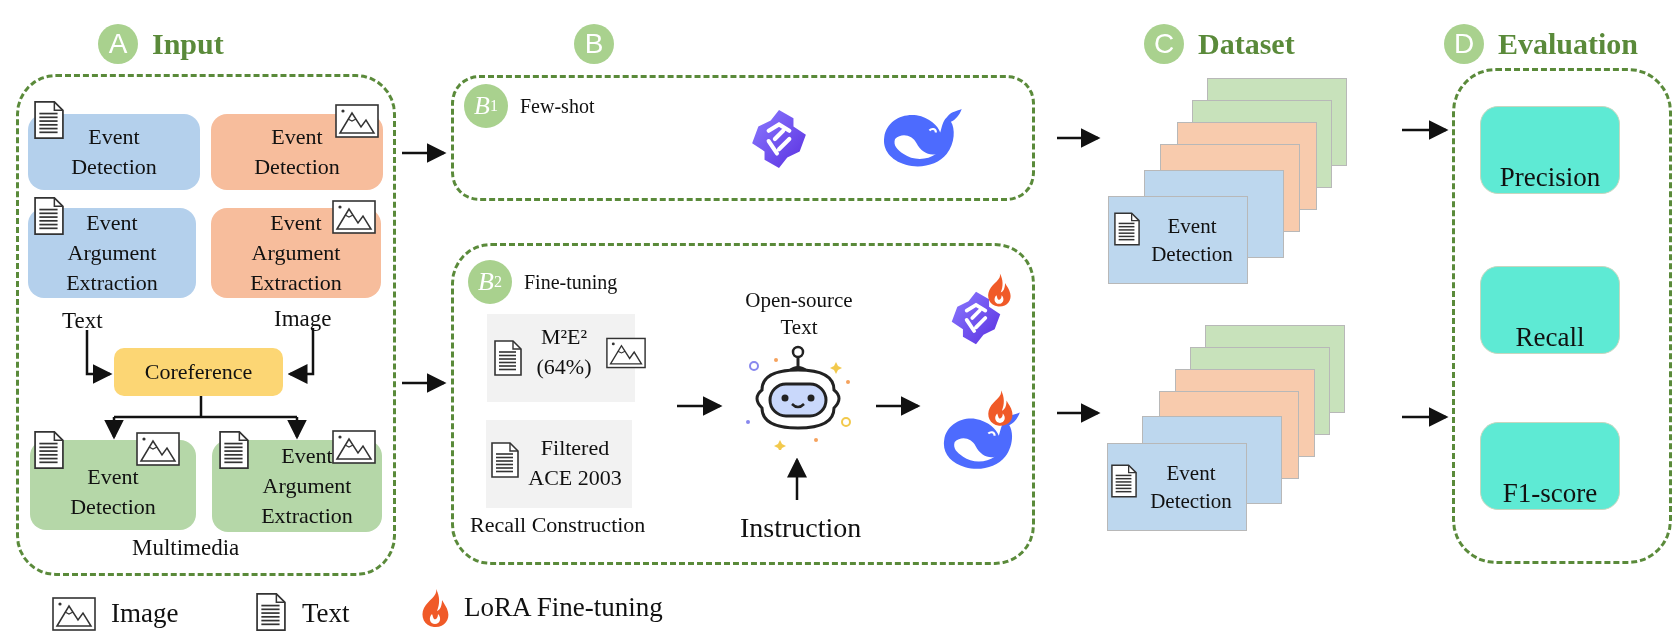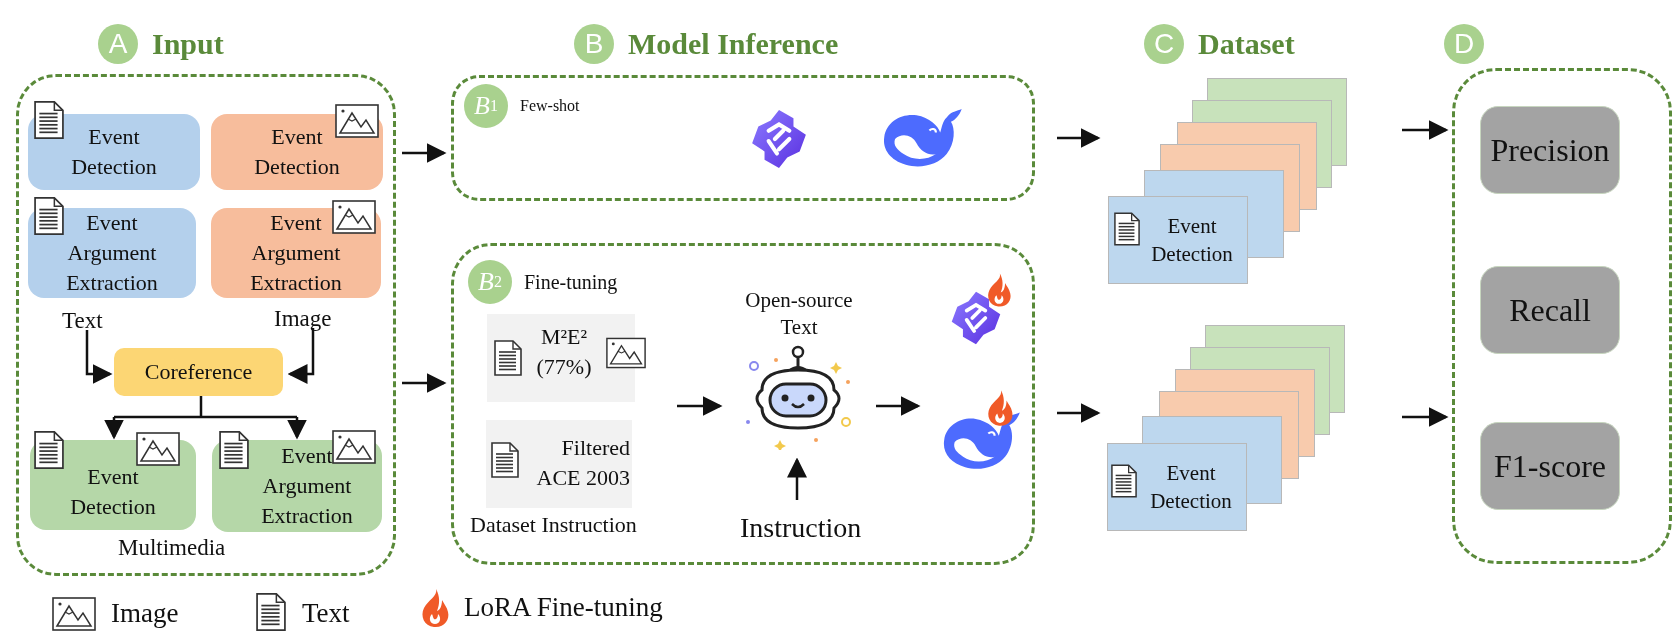--- a/index.html
+++ b/index.html
@@ -22,22 +22,22 @@
   .orange { background:#f7bd9c; }
   .green { background:#b5d7a8; }
   .yellow { background:#fcd674; }
   .plain { position:absolute; font-size:23px; }
   .icon { position:absolute; }
   .gray-box { position:absolute; background:#f2f2f2; }
   .card { position:absolute; border:1px solid #b8b8b8; box-sizing:border-box; }
   .card.g { background:#c8e2bb; }
   .card.o { background:#f8cbad; }
   .card.b { background:#bdd7ee; }
-  .metric { position:absolute; background:#a3a3a3; border:1.5px solid #c7d6bf; border-radius:18px;
-            display:flex; align-items:center; justify-content:center; font-size:32px; box-sizing:border-box; }
+  .metric { position:absolute; background:#5eead4; border:1.5px solid #c7d6bf; border-radius:18px;
+            display:flex; align-items:flex-end; justify-content:center; font-size:27px; box-sizing:border-box; }
   svg.arrows { position:absolute; left:0; top:0; }
 </style>
 </head>
 <body>
 
 <svg width="0" height="0" style="position:absolute">
   <defs>
     <symbol id="doc" viewBox="0 0 28 36">
       <path d="M1 1 H19 L27 9 V35 H1 Z" fill="#fff" stroke="#333" stroke-width="1.6"></path>
       <path d="M19 1 V9 H27" fill="none" stroke="#333" stroke-width="1.4"></path>
@@ -132,34 +132,33 @@
 <div class="tile green" style="left:212px; top:440px; width:170px; height:92px;">
   <span style="width:120px; padding-left:20px;">Event Argument Extraction</span>
 </div>
 <svg class="icon" style="left:219px; top:430px;" width="30" height="40">
     <use href="#doc"></use>
   </svg>
 <svg class="icon" style="left:332px; top:430px;" width="44" height="34">
     <use href="#img"></use>
   </svg>
 
-<div class="plain" style="left:118px; top:535px;">Multimedia</div>
+<div class="plain" style="left:132px; top:535px;">Multimedia</div>
 
 <div class="sec-title" style="left:574px; top:24px;">
   <span class="badge">B</span>
-  <span>Model Inference</span>
 </div>
 
 <div class="dash-box" style="left:451px; top:75px; width:584px; height:126px; border-radius:28px;"></div>
 <div class="abs" style="left:464px; top:84px; display:flex; align-items:center; gap:12px;">
   <span class="badge-sub">
       <span>B</span>
       <sub>1</sub>
     </span>
-  <span style="font-size:16px;">Few-shot</span>
+  <span style="font-size:20px;">Few-shot</span>
 </div>
 <svg class="icon" style="left:748px; top:108px;" width="62" height="62">
     <use href="#qwen"></use>
   </svg>
 <svg class="icon" style="left:880px; top:106px;" width="86" height="66">
     <use href="#whale"></use>
   </svg>
 
 <div class="dash-box" style="left:451px; top:243px; width:584px; height:322px; border-radius:40px;"></div>
 <div class="abs" style="left:468px; top:260px; display:flex; align-items:center; gap:12px;">
@@ -169,35 +168,35 @@
     </span>
   <span style="font-size:20px;">Fine-tuning</span>
 </div>
 
 <div class="gray-box" style="left:487px; top:314px; width:148px; height:88px;"></div>
 <svg class="icon" style="left:494px; top:338px;" width="28" height="40">
     <use href="#doc"></use>
   </svg>
 <div class="abs" style="left:524px; top:322px; width:80px; text-align:center; font-size:22px; line-height:30px;">
   <div>M²E²</div>
-  <div>(77%)</div>
+  <div>(64%)</div>
 </div>
 <svg class="icon" style="left:606px; top:337px;" width="40" height="32">
     <use href="#img"></use>
   </svg>
 
 <div class="gray-box" style="left:486px; top:420px; width:146px; height:88px;"></div>
 <svg class="icon" style="left:491px; top:440px;" width="28" height="40">
     <use href="#doc"></use>
   </svg>
-<div class="abs" style="left:520px; top:433px; width:110px; text-align:right; font-size:22px; line-height:30px;">
+<div class="abs" style="left:520px; top:433px; width:110px; text-align:center; font-size:22px; line-height:30px;">
   <div>Filtered</div>
   <div>ACE 2003</div>
 </div>
-<div class="plain" style="left:470px; top:512px; font-size:22px;">Dataset Instruction</div>
+<div class="plain" style="left:470px; top:512px; font-size:22px;">Recall Construction</div>
 
 <div class="abs" style="left:724px; top:287px; width:150px; text-align:center; font-size:21px; line-height:27px;">
   <div>Open-source</div>
   <div>Text</div>
 </div>
 
 <svg class="icon" style="left:736px; top:340px;" width="124" height="110" viewBox="0 0 124 110">
   <circle cx="62" cy="12" r="5" fill="none" stroke="#222" stroke-width="2.5"></circle>
   <line x1="62" y1="17" x2="62" y2="28" stroke="#222" stroke-width="3"></line>
   <path d="M52 30 Q62 22 72 30 Z" fill="#222"></path>
@@ -255,20 +254,21 @@
 <div class="card b" style="left:1142px; top:416px; width:140px; height:88px;"></div>
 <div class="card b" style="left:1107px; top:443px; width:140px; height:88px; display:flex; align-items:center; justify-content:center; font-size:21px; line-height:28px;">
   <span style="width:90px; text-align:center; margin-left:28px;">Event Detection</span>
 </div>
 <svg class="icon" style="left:1111px; top:462px;" width="26" height="38">
     <use href="#doc"></use>
   </svg>
 
 <div class="sec-title" style="left:1444px; top:24px;">
   <span class="badge">D</span>
+  <span>Evaluation</span>
 </div>
 <div class="dash-box" style="left:1452px; top:68px; width:220px; height:496px; border-radius:44px;"></div>
 <div class="metric" style="left:1480px; top:106px; width:140px; height:88px;">
     <span>Precision</span>
   </div>
 <div class="metric" style="left:1480px; top:266px; width:140px; height:88px;">
     <span>Recall</span>
   </div>
 <div class="metric" style="left:1480px; top:422px; width:140px; height:88px;">
     <span>F1-score</span>

